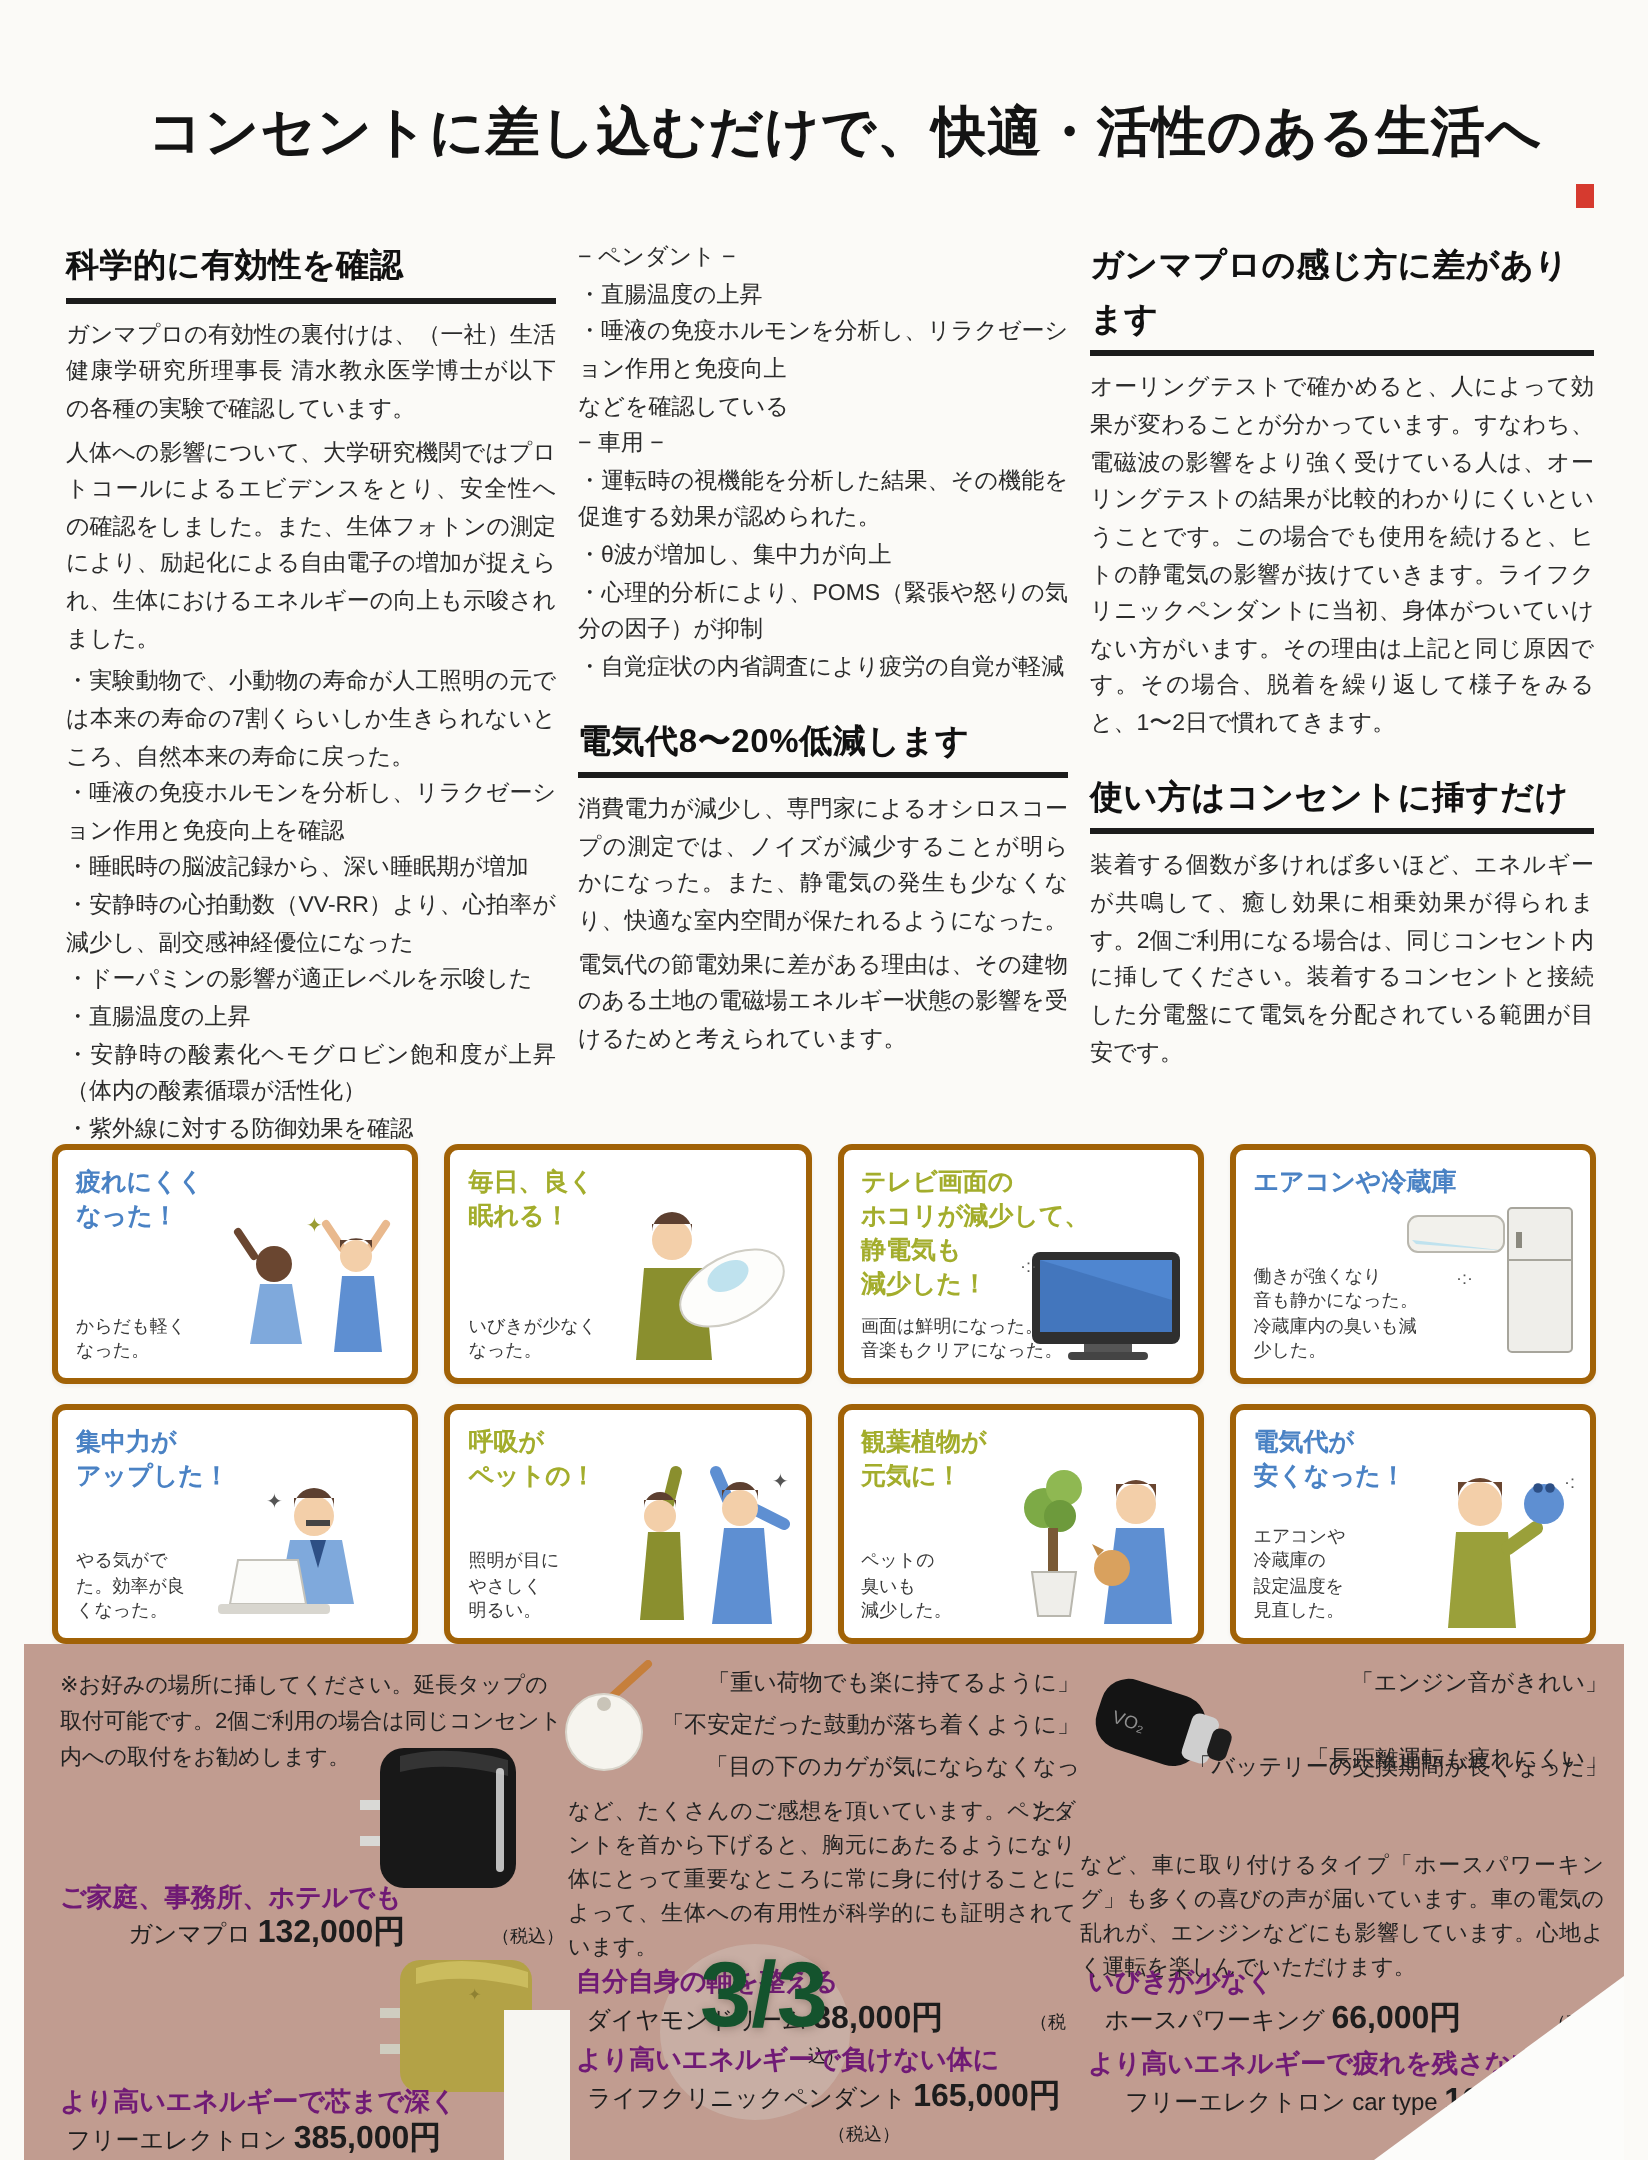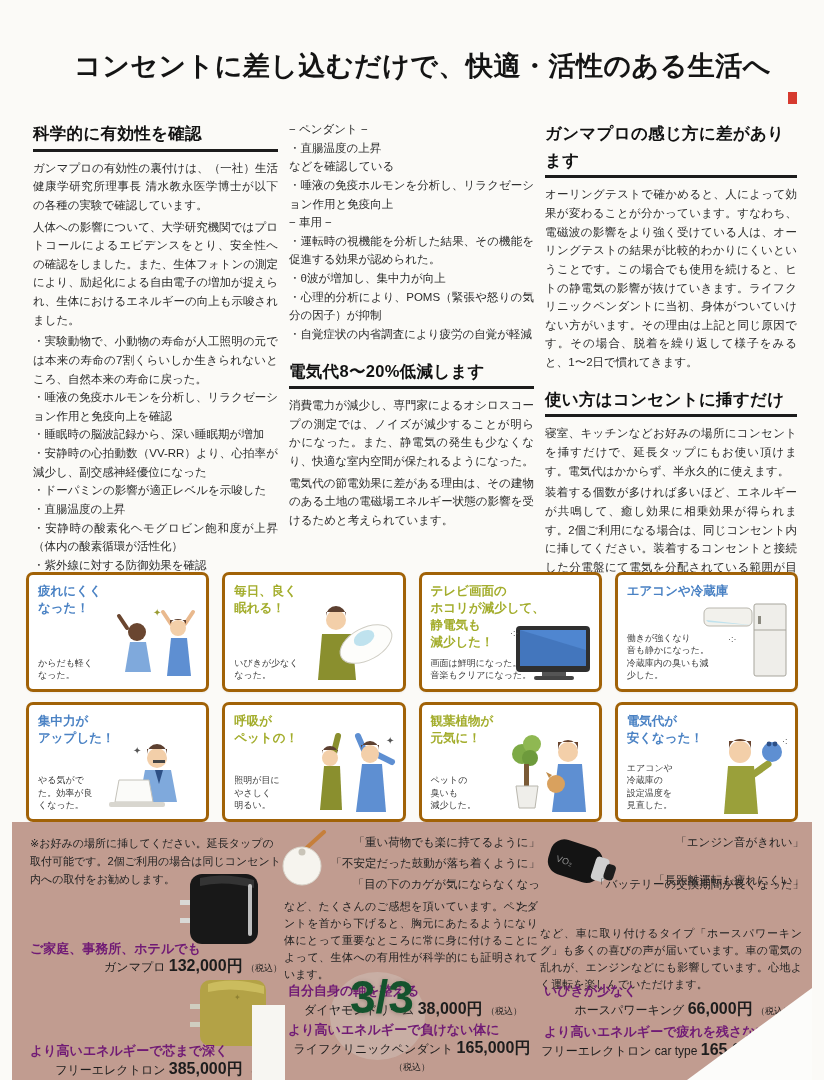--- a/index.html
+++ b/index.html
@@ -20,21 +20,21 @@
   .card-c{position:absolute;left:9px;bottom:7px;font-size:9px;line-height:1.4;color:#3a3a3a;white-space:pre-line;}
   .card-illo{position:absolute;right:5px;bottom:5px;}
   .footer{position:absolute;left:12px;top:822px;width:800px;height:258px;background:#c19c90;}
   .f-abs{position:absolute;}
   .f-note{font-size:11px;line-height:1.65;width:252px;color:#222;}
   .f-quote{font-size:11.5px;line-height:1.9;color:#222;text-align:right;}
   .f-body{font-size:11px;line-height:1.55;text-align:justify;color:#222;}
   .f-tag{font-size:13px;font-weight:bold;color:#701a75;}
   .f-price{font-size:12px;color:#1d1d1d;}
   .f-price .num{font-size:16px;font-weight:bold;}
-  .f-price .tax{font-size:9px;}
+  .f-price .tax{font-size:9px;margin-left:40px;}
   .t-right{text-align:right;} .t-center{text-align:center;}
   .page-num{position:absolute;font-size:46px;font-weight:bold;color:#14532d;text-shadow:0 1px 4px rgba(80,60,50,0.35);}
   .ghost-pendant{position:absolute;width:95px;height:88px;border-radius:50%;background:rgba(205,190,180,0.55);}
   .paper-gap{position:absolute;background:#f7f6f2;}
   .corner{position:absolute;right:0;bottom:0;width:125px;height:92px;background:#fcfcfa;clip-path:polygon(100% 0,100% 100%,0 100%);}
 </style>
 </head>
 <body>
 
 <div class="title">コンセントに差し込むだけで、快適・活性のある生活へ</div>
@@ -50,37 +50,36 @@
   <div class="li">・安静時の心拍動数（VV-RR）より、心拍率が減少し、副交感神経優位になった</div>
   <div class="li">・ドーパミンの影響が適正レベルを示唆した</div>
   <div class="li">・直腸温度の上昇</div>
   <div class="li">・安静時の酸素化ヘモグロビン飽和度が上昇（体内の酸素循環が活性化）</div>
   <div class="li">・紫外線に対する防御効果を確認</div>
 </div>
 
 <div class="col col-mid">
   <div class="li">− ペンダント −</div>
   <div class="li">・直腸温度の上昇</div>
+  <div class="li">・唾液の免疫ホルモンを分析し、リラクゼーション作用と免疫向上</div>
   <div class="li">などを確認している</div>
-  <div class="li">・唾液の免疫ホルモンを分析し、リラクゼーション作用と免疫向上</div>
   <div class="li">− 車用 −</div>
   <div class="li">・運転時の視機能を分析した結果、その機能を促進する効果が認められた。</div>
   <div class="li">・θ波が増加し、集中力が向上</div>
   <div class="li">・心理的分析により、POMS（緊張や怒りの気分の因子）が抑制</div>
   <div class="li">・自覚症状の内省調査により疲労の自覚が軽減</div>
   <div class="h h2">電気代8〜20%低減します</div>
   <div class="p">消費電力が減少し、専門家によるオシロスコープの測定では、ノイズが減少することが明らかになった。また、静電気の発生も少なくなり、快適な室内空間が保たれるようになった。</div>
   <div class="p">電気代の節電効果に差がある理由は、その建物のある土地の電磁場エネルギー状態の影響を受けるためと考えられています。</div>
 </div>
 
 <div class="col col-right">
   <div class="h">ガンマプロの感じ方に差があります</div>
   <div class="p">オーリングテストで確かめると、人によって効果が変わることが分かっています。すなわち、電磁波の影響をより強く受けている人は、オーリングテストの結果が比較的わかりにくいということです。この場合でも使用を続けると、ヒトの静電気の影響が抜けていきます。ライフクリニックペンダントに当初、身体がついていけない方がいます。その理由は上記と同じ原因です。その場合、脱着を繰り返して様子をみると、1〜2日で慣れてきます。</div>
   <div class="h h2">使い方はコンセントに挿すだけ</div>
-  <div class="p">寝室、キッチンなどお好みの場所にコンセントを挿すだけで、延長タップにもお使い頂けます。電気代はかからず、半永久的に使えます。</div>
   <div class="p">装着する個数が多ければ多いほど、エネルギーが共鳴して、癒し効果に相乗効果が得られます。2個ご利用になる場合は、同じコンセント内に挿してください。装着するコンセントと接続した分電盤にて電気を分配されている範囲が目安です。</div>
 </div>
 
 <div class="cards">
   <div class="card">
     <div class="card-h blue">疲れにくく
 なった！</div>
     <svg class="card-illo" width="88" height="78" viewBox="0 0 88 78">
       <line x1="14" y1="22" x2="6" y2="10" stroke="#6a4630" stroke-width="4" stroke-linecap="round"></line>
       <circle cx="24" cy="26" r="9" fill="#6a4630"></circle>

